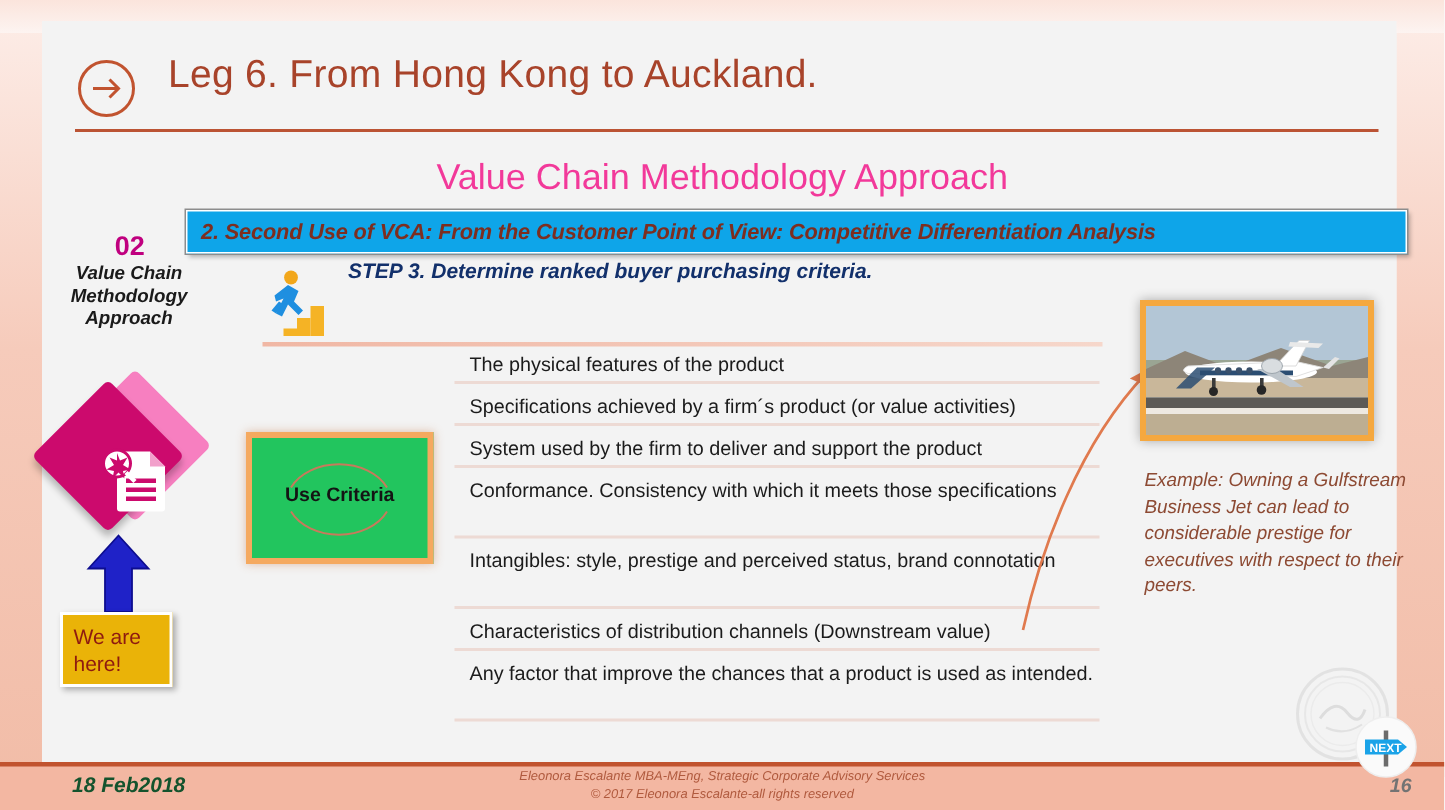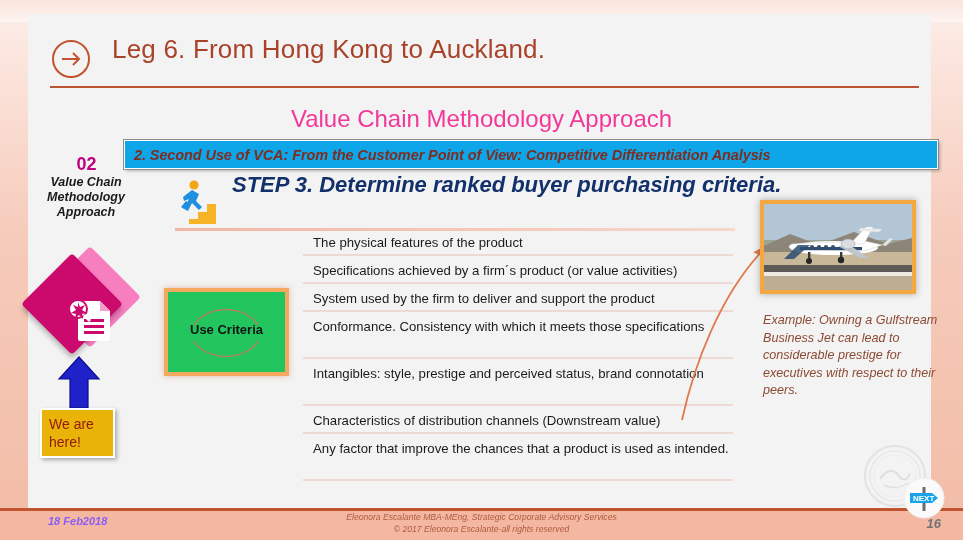--- a/index.html
+++ b/index.html
@@ -56,21 +56,21 @@
   .dmd-ico{position:absolute;left:38px;top:38px;width:56px;height:50px;}
   .up-arrow{position:absolute;left:57px;top:355px;width:44px;height:55px;}
   .here-box{position:absolute;left:40px;top:408px;width:75px;height:50px;
         background:#eab308;border:2px solid #ffffff;
         box-shadow:2px 2px 4px rgba(0,0,0,.3);
         color:#8e1a10;font-size:14px;line-height:18px;padding:5px 0 0 7px;
         box-sizing:border-box;}
 
   
   .runner{position:absolute;left:174px;top:178px;width:50px;height:48px;}
-  .step-title{position:absolute;left:232px;top:172px;font-size:22px;
+  .step-title{position:absolute;left:232px;top:172px;font-size:14px;
         font-weight:bold;font-style:italic;color:#12306b;white-space:nowrap;}
   .step-rule{position:absolute;left:175px;top:228px;width:560px;height:3px;
         background:linear-gradient(90deg,#f0b7a4,#f6d7cb);}
 
   
   .list{position:absolute;left:303px;top:231px;width:432px;}
   .row{position:relative;padding:6px 4px 5px 10px;}
   .row .txt{font-size:13.2px;color:#1b1b1b;line-height:17px;}
   .row:after{content:"";position:absolute;left:0;bottom:0;width:430px;height:2.5px;
         background:#eddad4;}
@@ -93,22 +93,22 @@
         border:4px solid #f5a83f;box-shadow:0 0 7px rgba(0,0,0,.3);
         background:#b9c9d6;overflow:hidden;}
   .example{position:absolute;left:763px;top:312px;width:175px;
         font-size:12.6px;font-style:italic;color:#8d4a33;line-height:17.5px;}
 
   
   .wmark{position:absolute;left:862px;top:443px;width:66px;height:66px;opacity:.45;}
   .nextbtn{position:absolute;left:903px;top:477px;width:42px;height:42px;}
 
   
-  .f-date{position:absolute;left:48px;top:515px;font-size:11px;font-style:italic;
-        color:#8b5cf6;font-weight:bold;}
+  .f-date{position:absolute;left:48px;top:515px;font-size:14px;font-style:italic;
+        color:#14532d;font-weight:bold;}
   .f-credit{position:absolute;left:0;top:512px;width:963px;text-align:center;
         font-size:8.6px;font-style:italic;color:#b05a3e;line-height:11.5px;}
   .f-page{position:absolute;right:22px;top:516px;font-size:13px;font-style:italic;
         color:#737373;font-weight:bold;}
 </style>
 </head>
 <body>
 
 <div class="slide">
 

